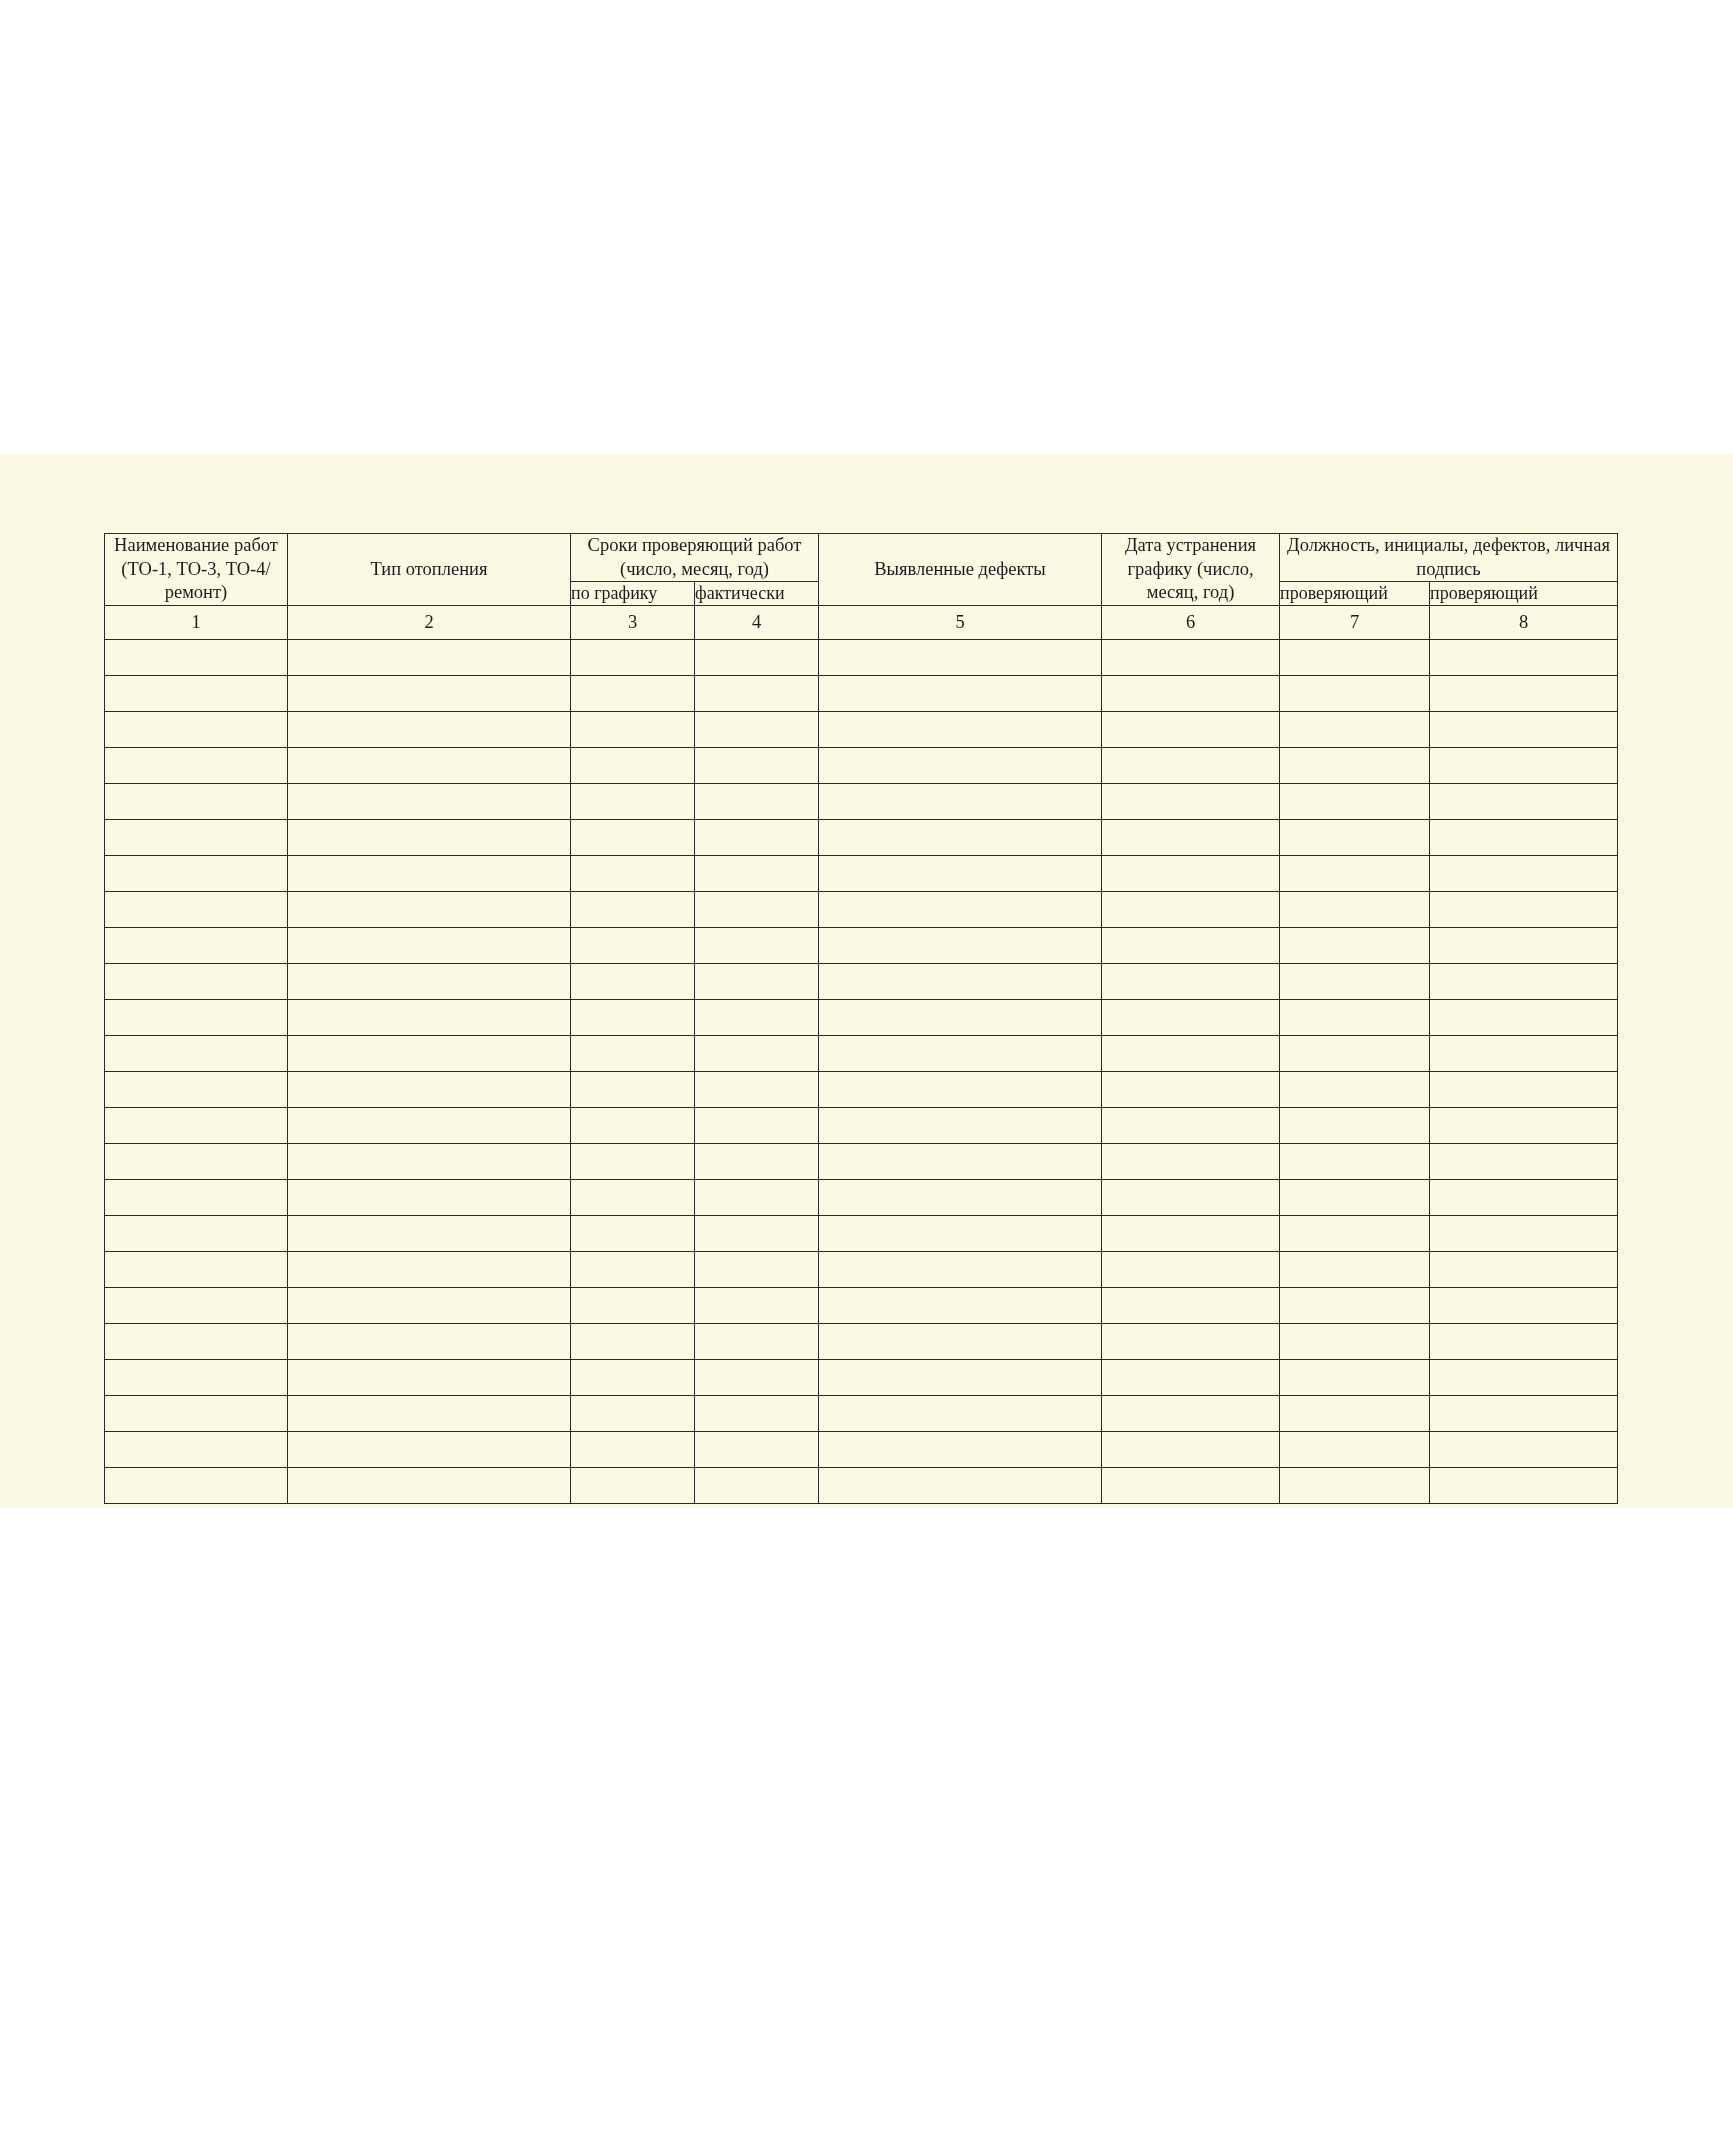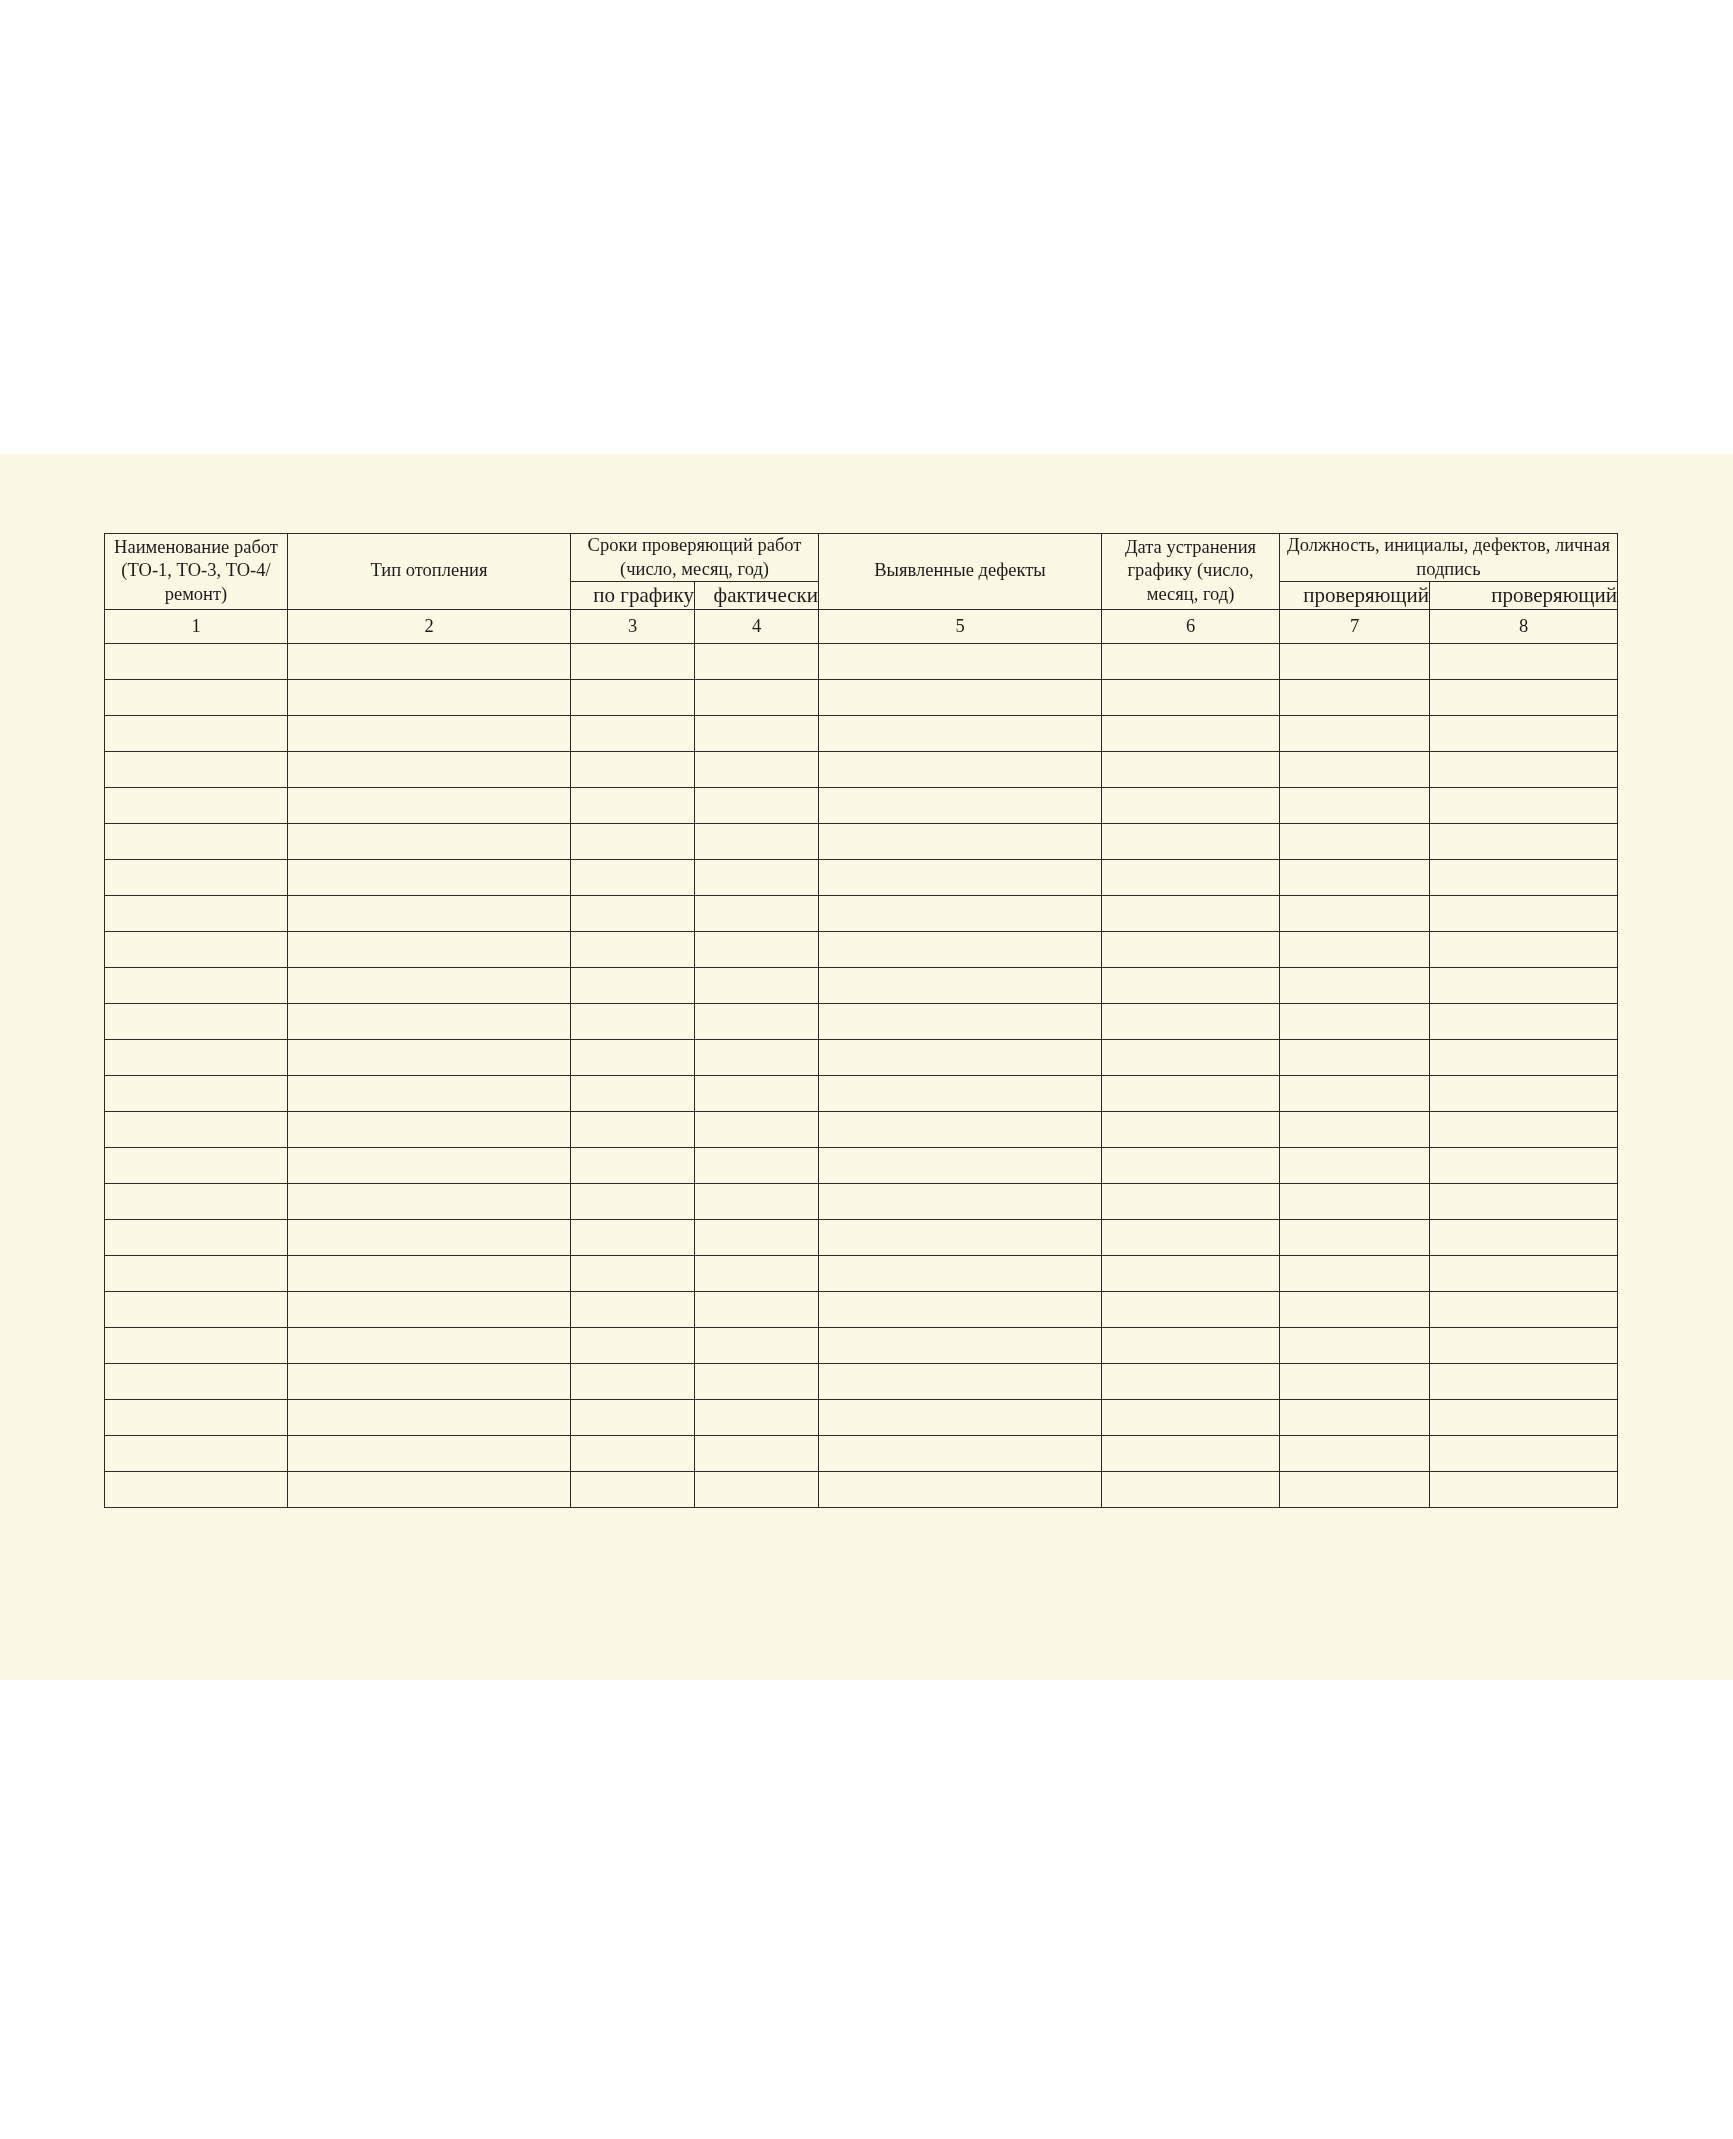--- a/index.html
+++ b/index.html
@@ -12,21 +12,21 @@
     height: 2140px;
     font-family: "Liberation Serif", serif;
     position: relative;
     overflow: hidden;
   }
   .page {
     position: absolute;
     left: 0;
     top: 454px;
     width: 1733px;
-    height: 1226px;
+    height: 1054px;
     background: #fbf9e4;
   }
   .table-wrap {
     position: absolute;
     left: 104px;
     top: 79px;
     width: 1514px;
   }
   table.journal {
     border-collapse: collapse;
@@ -42,23 +42,23 @@
     background: transparent;
   }
   .hdr {
     text-align: center;
     vertical-align: middle;
     font-size: 18.5px;
     line-height: 1.28;
     padding: 4.4px 4.4px;
   }
   .hdr-sub {
-    text-align: right;
+    text-align: left;
     vertical-align: middle;
-    font-size: 21px;
+    font-size: 18px;
     line-height: 1.25;
     padding: 5.2px 3px;
   }
   .numrow td {
     text-align: center;
     vertical-align: middle;
     font-size: 18.5px;
     height: 33px;
   }
   .datarow td {

